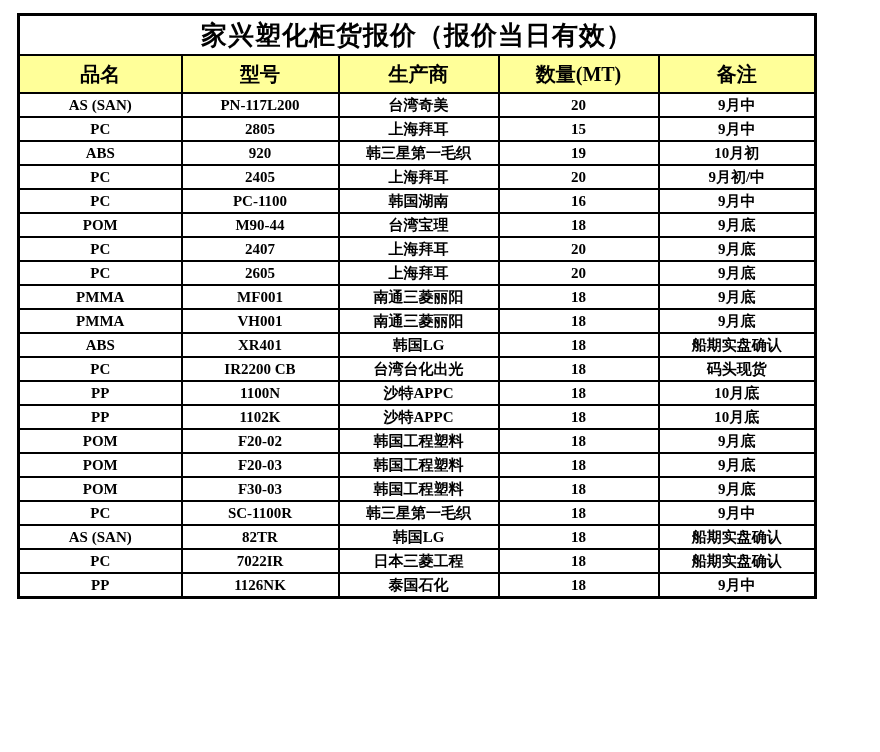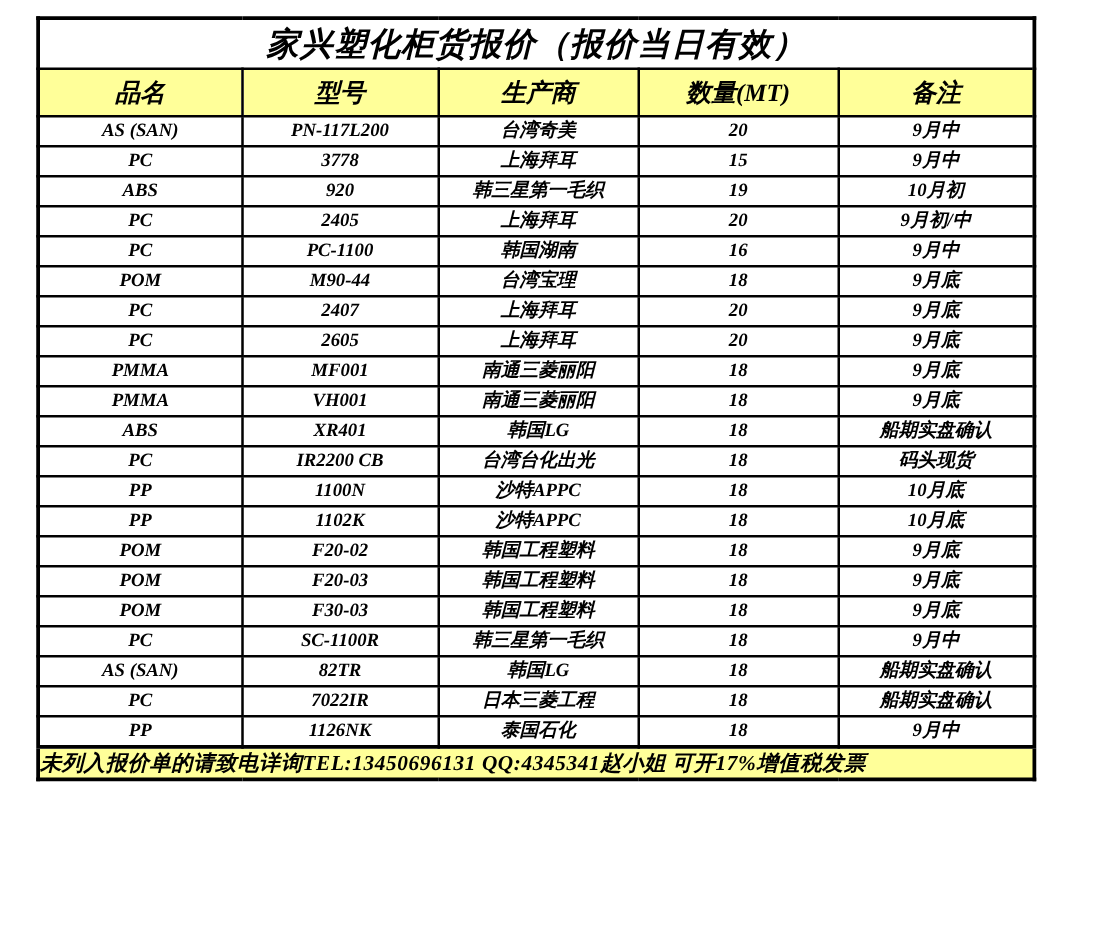--- a/index.html
+++ b/index.html
@@ -5,23 +5,22 @@
   html, body {
     margin: 0;
     padding: 0;
     background: #ffffff;
     width: 880px;
     height: 752px;
     overflow: hidden;
   }
   .sheet {
     position: absolute;
-    left: 29px;
+    left: 17px;
     top: 13px;
-    font-style: italic;
   }
   table.quote {
     border-collapse: collapse;
     table-layout: fixed;
     width: 799px;
     font-family: "Liberation Serif", "DejaVu Serif", serif;
     font-weight: bold;
     color: #000000;
   }
   table.quote td, table.quote th {
@@ -93,21 +92,21 @@
     <tbody id="body-rows">
         <tr>
           <td>AS (SAN)</td>
           <td>PN-117L200</td>
           <td>台湾奇美</td>
           <td>20</td>
           <td>9月中</td>
         </tr>
         <tr>
           <td>PC</td>
-          <td>3778</td>
+          <td>2805</td>
           <td>上海拜耳</td>
           <td>15</td>
           <td>9月中</td>
         </tr>
         <tr>
           <td>ABS</td>
           <td>920</td>
           <td>韩三星第一毛织</td>
           <td>19</td>
           <td>10月初</td>
@@ -233,18 +232,15 @@
         </tr>
         <tr>
           <td>PP</td>
           <td>1126NK</td>
           <td>泰国石化</td>
           <td>18</td>
           <td>9月中</td>
         </tr>
       </tbody>
     <tfoot>
-      <tr>
-        <td colspan="5">未列入报价单的请致电详询TEL:13450696131   QQ:4345341赵小姐 可开17%增值税发票</td>
-      </tr>
     </tfoot>
   </table>
 </div>
 
 </body></html>

